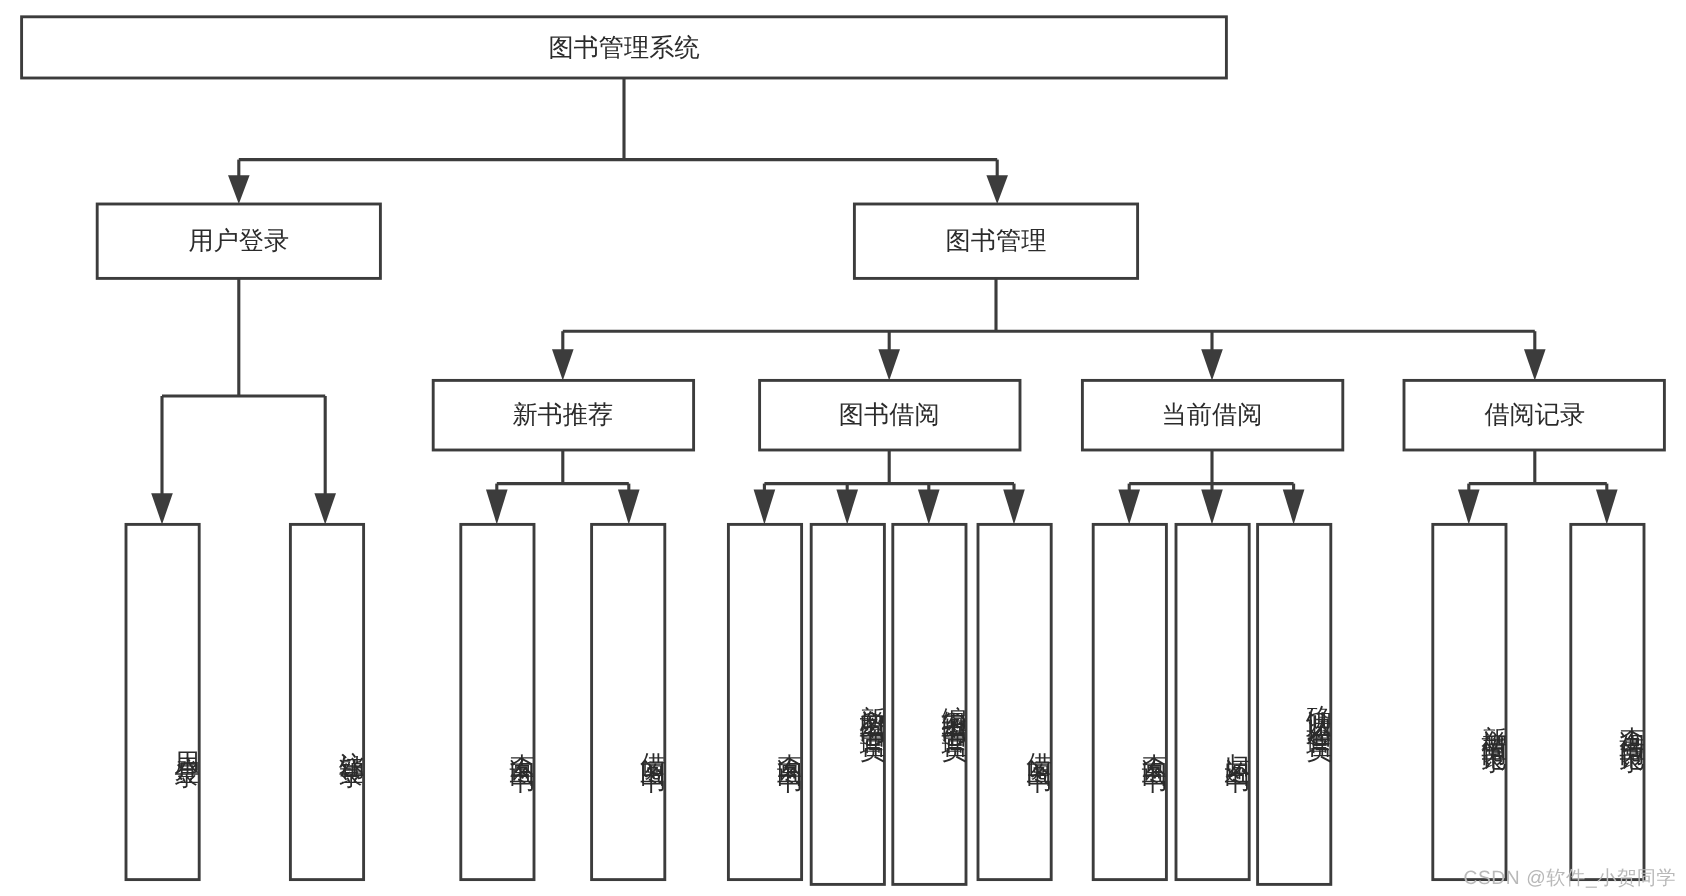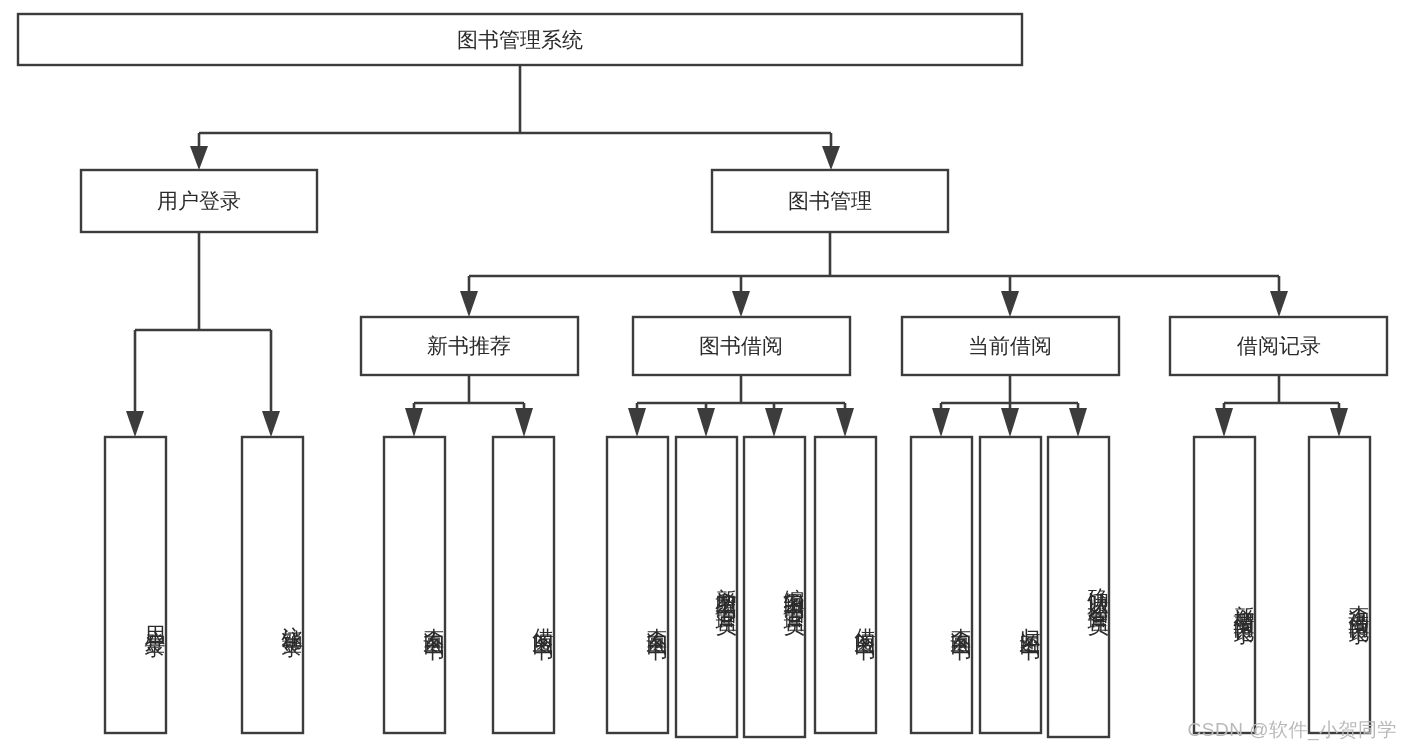--- a/index.html
+++ b/index.html
@@ -62,21 +62,21 @@
     pointer-events: none;
     display: flex;
     align-items: flex-start;
     justify-content: center;
   }
   .watermark {
     position: absolute;
     right: 8px;
     bottom: 4px;
     color: #b9b9b9;
-    font-size: 19px;
+    font-size: 16px;
     font-family: "Liberation Sans", "DejaVu Sans", sans-serif;
     white-space: nowrap;
     letter-spacing: 0.5px;
   }
 </style>
 </head>
 <body>
 
 <div id="diagram-root">
 

